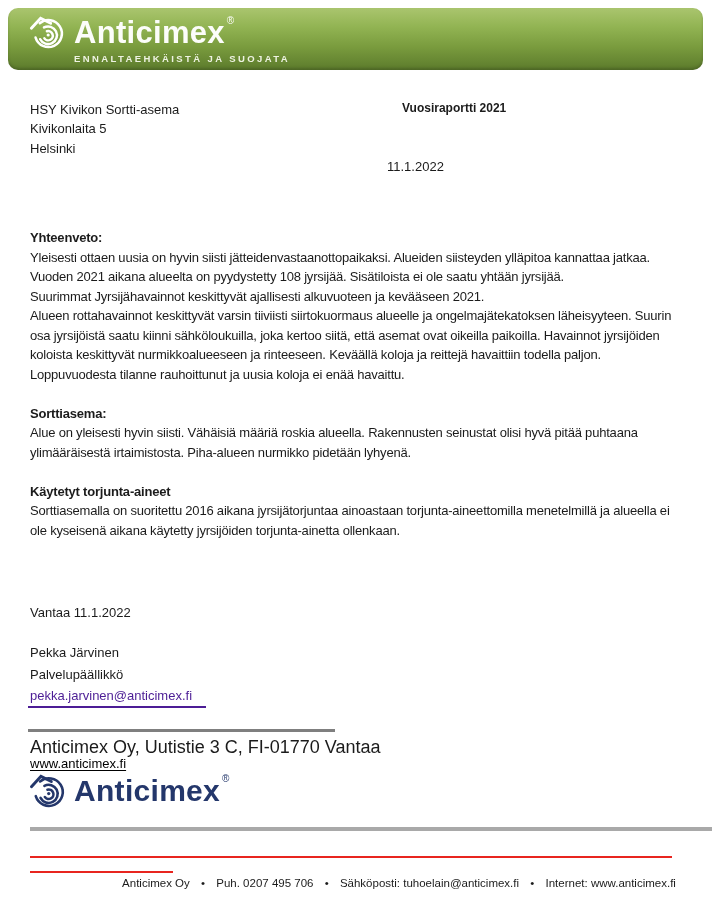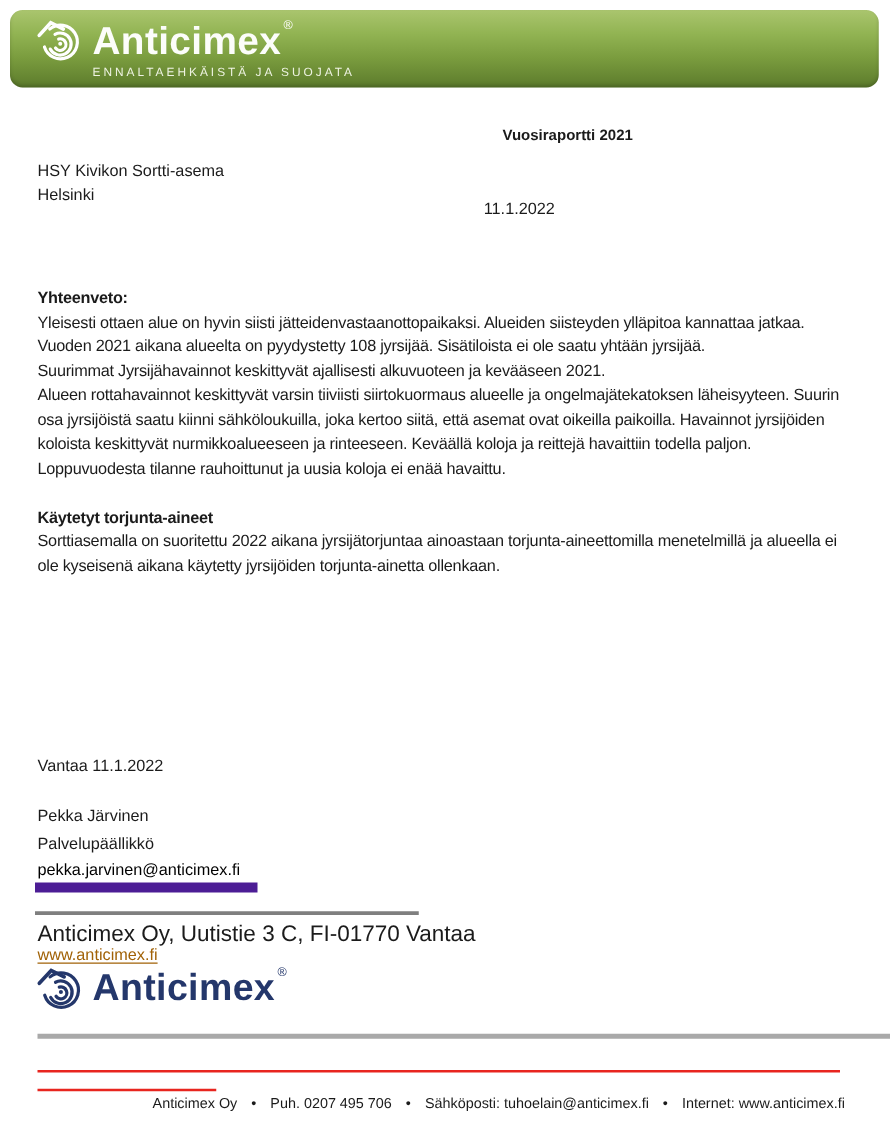--- a/index.html
+++ b/index.html
@@ -30,28 +30,28 @@
     color: #fcfdfa;
     font-size: 31px;
     font-weight: bold;
     letter-spacing: 0.3px;
     line-height: 1;
   }
   .reg { font-size: 10px; vertical-align: top; position: relative; top: -1px; margin-left: 2px; font-weight: normal; }
   .tagline {
     color: #eef3e2;
     font-size: 9.5px;
-    font-weight: normal;
+    font-weight: bold;
     letter-spacing: 2.4px;
     margin: 2px 4px 0 66px;
     white-space: nowrap;
   }
 
   
-  .addr { position: absolute; left: 30px; top: 100px; font-size: 13px; line-height: 19.4px; margin-top: 27px; }
+  .addr { position: absolute; left: 30px; top: 100px; font-size: 13px; line-height: 19.4px; }
   .report-title { position: absolute; left: 402px; top: 101px; font-size: 12px; font-weight: bold; }
   .report-date  { position: absolute; left: 387px; top: 159px; font-size: 13px; }
 
   
   .body-text {
     position: absolute;
     left: 30px; top: 228px;
     width: 658px;
     font-size: 13px;
     line-height: 19.5px;
@@ -62,33 +62,33 @@
   .body-text p { margin: 0; }
 
   
   .sig-place { position: absolute; left: 30px; top: 605px; font-size: 13px; text-align: right; }
   .sig-name  { position: absolute; left: 30px; top: 645px; font-size: 13px; }
   .sig-title { position: absolute; left: 30px; top: 667px; font-size: 13px; }
   .sig-email {
     position: absolute; left: 28px; top: 688px;
     width: 178px;
     font-size: 13px;
-    color: #000000;
-    border-bottom: 8px solid #4c1d95;
+    color: #4c1d95;
+    border-bottom: 2px solid #4c1d95;
     padding: 0 0 3px 2px;
     text-decoration: none;
     display: block;
   }
 
   
   .company-rule { position: absolute; left: 28px; top: 729px; width: 307px; height: 3px; background: #7f7f7f; }
   .company-address { position: absolute; left: 30px; top: 737px; font-size: 18px; }
   .company-website {
     position: absolute; left: 30px; top: 756px;
-    font-size: 13px; color: #a16207; text-decoration: underline;
+    font-size: 13px; color: #000000; text-decoration: underline;
     text-underline-offset: 2px;
   }
   .footer-logo { position: absolute; left: 28px; top: 772px; display: flex; align-items: center; gap: 8px; }
   .footer-logo svg { width: 38px; height: 38px; display: block; }
   .logo-text-navy { color: #24376b; font-size: 30px; font-weight: bold; line-height: 1; letter-spacing: 0.3px; }
   .reg-navy { font-size: 10px; vertical-align: top; position: relative; top: -2px; margin-left: 2px; font-weight: normal; }
 
   
   .rule-gray-wide { position: absolute; left: 30px; top: 827px; width: 682px; height: 4px; background: #a9a9a9; }
   .rule-red-long  { position: absolute; left: 30px; top: 856px; width: 642px; height: 2px; background: #e8251f; }
@@ -117,37 +117,42 @@
           <circle cx="24" cy="25" r="1.9" fill="#ffffff"></circle>
         </svg>
       </span>
       <span class="logo-text"><span>Anticimex</span><sup class="reg">®</sup></span>
     </div>
     <div class="tagline">ENNALTAEHKÄISTÄ JA SUOJATA</div>
   </div>
 
   <div class="addr">
     <div>HSY Kivikon Sortti-asema</div>
+    <div>Kivikonlaita 5</div>
     <div>Helsinki</div>
   </div>
 
   <div class="report-title">Vuosiraportti 2021</div>
   <div class="report-date">11.1.2022</div>
 
   <div class="body-text">
     <div class="section">
       <div class="section-heading">Yhteenveto:</div>
-      <p>Yleisesti ottaen alue on hyvin siisti jätteidenvastaanottopaikaksi. Alueiden siisteyden ylläpitoa kannattaa jatkaa.</p>
+      <p>Yleisesti ottaen uusia on hyvin siisti jätteidenvastaanottopaikaksi. Alueiden siisteyden ylläpitoa kannattaa jatkaa.</p>
       <p>Vuoden 2021 aikana alueelta on pyydystetty 108 jyrsijää. Sisätiloista ei ole saatu yhtään jyrsijää.</p>
       <p>Suurimmat Jyrsijähavainnot keskittyvät ajallisesti alkuvuoteen ja kevääseen 2021.</p>
       <p>Alueen rottahavainnot keskittyvät varsin tiiviisti siirtokuormaus alueelle ja ongelmajätekatoksen läheisyyteen. Suurin osa jyrsijöistä saatu kiinni sähköloukuilla, joka kertoo siitä, että asemat ovat oikeilla paikoilla. Havainnot jyrsijöiden koloista keskittyvät nurmikkoalueeseen ja rinteeseen. Keväällä koloja ja reittejä havaittiin todella paljon. Loppuvuodesta tilanne rauhoittunut ja uusia koloja ei enää havaittu.</p>
     </div>
     <div class="section">
+      <div class="section-heading">Sorttiasema:</div>
+      <p>Alue on yleisesti hyvin siisti. Vähäisiä määriä roskia alueella. Rakennusten seinustat olisi hyvä pitää puhtaana ylimääräisestä irtaimistosta. Piha-alueen nurmikko pidetään lyhyenä.</p>
+    </div>
+    <div class="section">
       <div class="section-heading">Käytetyt torjunta-aineet</div>
-      <p>Sorttiasemalla on suoritettu 2022 aikana jyrsijätorjuntaa ainoastaan torjunta-aineettomilla menetelmillä ja alueella ei ole kyseisenä aikana käytetty jyrsijöiden torjunta-ainetta ollenkaan.</p>
+      <p>Sorttiasemalla on suoritettu 2016 aikana jyrsijätorjuntaa ainoastaan torjunta-aineettomilla menetelmillä ja alueella ei ole kyseisenä aikana käytetty jyrsijöiden torjunta-ainetta ollenkaan.</p>
     </div>
   </div>
 
   <div class="sig-place">Vantaa 11.1.2022</div>
   <div class="sig-name">Pekka Järvinen</div>
   <div class="sig-title">Palvelupäällikkö</div>
   <a href="#" class="sig-email">pekka.jarvinen@anticimex.fi</a>
 
   <div class="company-rule"></div>
   <div class="company-address">Anticimex Oy, Uutistie 3 C, FI-01770 Vantaa</div>

